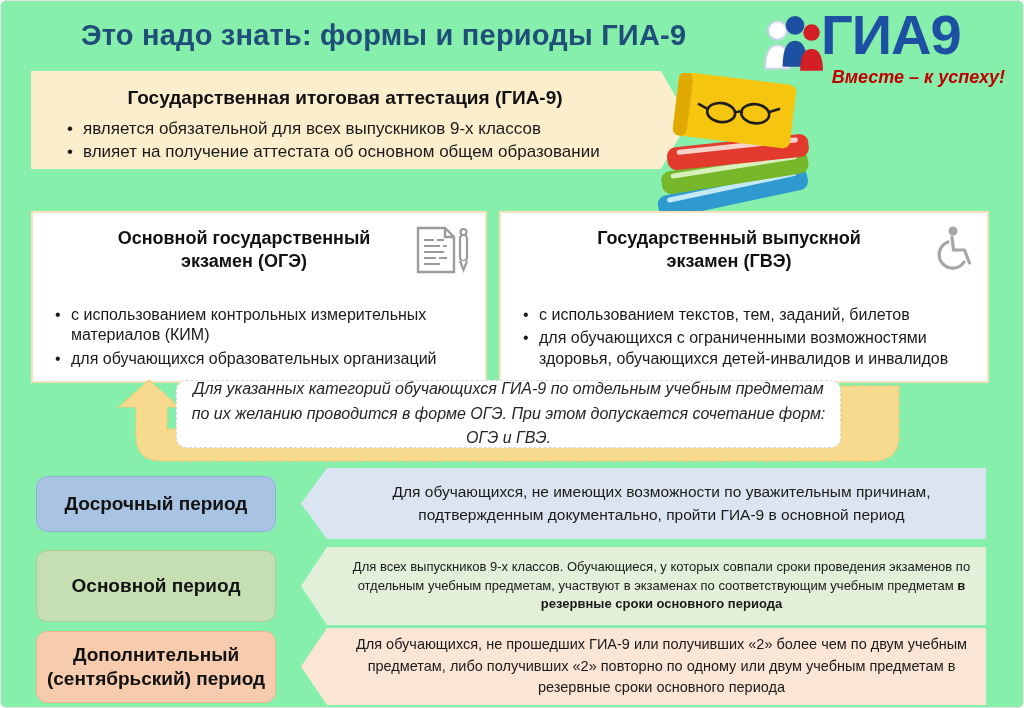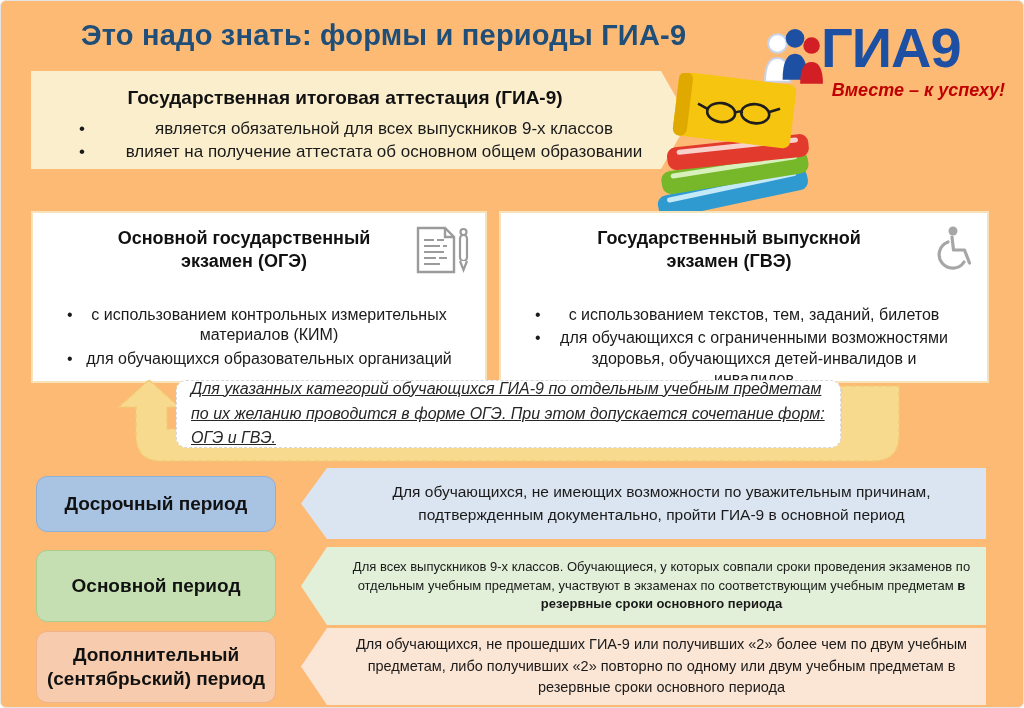--- a/index.html
+++ b/index.html
@@ -1,48 +1,48 @@
 <!DOCTYPE html>
 <html lang="ru"><head>
 <meta charset="utf-8">
 <style>
   html,body{margin:0;padding:0;background:#fff;}
   .canvas{
-    position:relative;width:1024px;height:708px;background:#fdba74;
+    position:relative;width:1024px;height:708px;background:#86efac;
     font-family:"Liberation Sans",sans-serif;color:#1a1a1a;
     border:1px solid #e4e4e4;border-radius:6px;box-sizing:border-box;overflow:hidden;
   }
   
   .page-title{
     position:absolute;left:80px;top:18px;font-size:29px;font-weight:bold;
     color:#1f4e79;letter-spacing:.2px;
   }
   
-  .logo{position:absolute;right:16px;top:13px;width:250px;height:96px;}
+  .logo{position:absolute;right:16px;top:0;width:250px;height:96px;}
   .logo-people{position:absolute;left:6px;top:14px;width:62px;height:62px;}
   .logo-text{
     position:absolute;left:64px;top:6px;font-size:56px;font-weight:800;
     color:#1d50a2;letter-spacing:-1px;line-height:1;
   }
   .logo-tagline{
     position:absolute;right:2px;top:66px;width:100%;text-align:right;
     font-family:Liberation Sans, sans-serif;font-style:italic;font-weight:bold;
     font-size:18px;color:#c00000;
   }
   
   .intro-box{
     position:absolute;left:30px;top:70px;width:658px;height:98px;
     background:#fbeecd;
     clip-path:polygon(0 0,calc(100% - 28px) 0,100% 50%,calc(100% - 28px) 100%,0 100%);
   }
   .intro-title{
     margin:16px 60px 10px 30px;text-align:center;font-size:19px;font-weight:bold;color:#111;
   }
   .bullets{margin:0;padding:0;list-style:none;}
-  .bullets li{position:relative;padding-left:20px;margin:3px 16px;text-align:center;}
+  .bullets li{position:relative;padding-left:20px;margin:3px 4px;}
   .bullets li::before{content:"•";position:absolute;left:4px;top:0;}
   .intro-box .bullets{margin-left:28px;font-size:17px;}
   .books{position:absolute;left:648px;top:72px;width:180px;height:138px;z-index:3;}
   
   .exam-box{
     position:absolute;top:210px;height:172px;background:#fff;
     border:2px solid #f7e3b9;box-sizing:border-box;
   }
   .exam-box.left{left:30px;width:456px;}
   .exam-box.right{left:498px;width:490px;}
@@ -54,22 +54,22 @@
   .exam-icon{position:absolute;right:14px;top:12px;}
   .exam-box .bullets{margin:14px 14px 0 14px;font-size:16px;line-height:1.28;}
   
   .ribbon-svg{position:absolute;left:30px;top:372px;width:950px;height:100px;z-index:1;}
   .note-box{
     position:absolute;left:175px;top:379px;width:665px;height:68px;z-index:2;
     background:#fff;border:1px dashed #d8d8d8;border-radius:10px;
     display:flex;align-items:center;justify-content:center;box-sizing:border-box;
   }
   .note-text{
-    font-style:italic;font-size:16px;line-height:1.55;text-align:left;
-    color:#262626;padding:0 14px;text-decoration:underline;
+    font-style:italic;font-size:16px;line-height:1.55;text-align:center;
+    color:#262626;padding:0 14px;
   }
   
   .period-row{position:absolute;left:35px;width:950px;display:flex;align-items:center;}
   .row-0{top:467px;height:71px;}
   .row-1{top:546px;height:78px;}
   .row-2{top:627px;height:77px;}
   .period-label{
     flex:0 0 240px;border-radius:11px;display:flex;align-items:center;justify-content:center;
     text-align:center;font-weight:bold;font-size:19px;line-height:1.25;color:#111;
     box-sizing:border-box;padding:4px 0;

